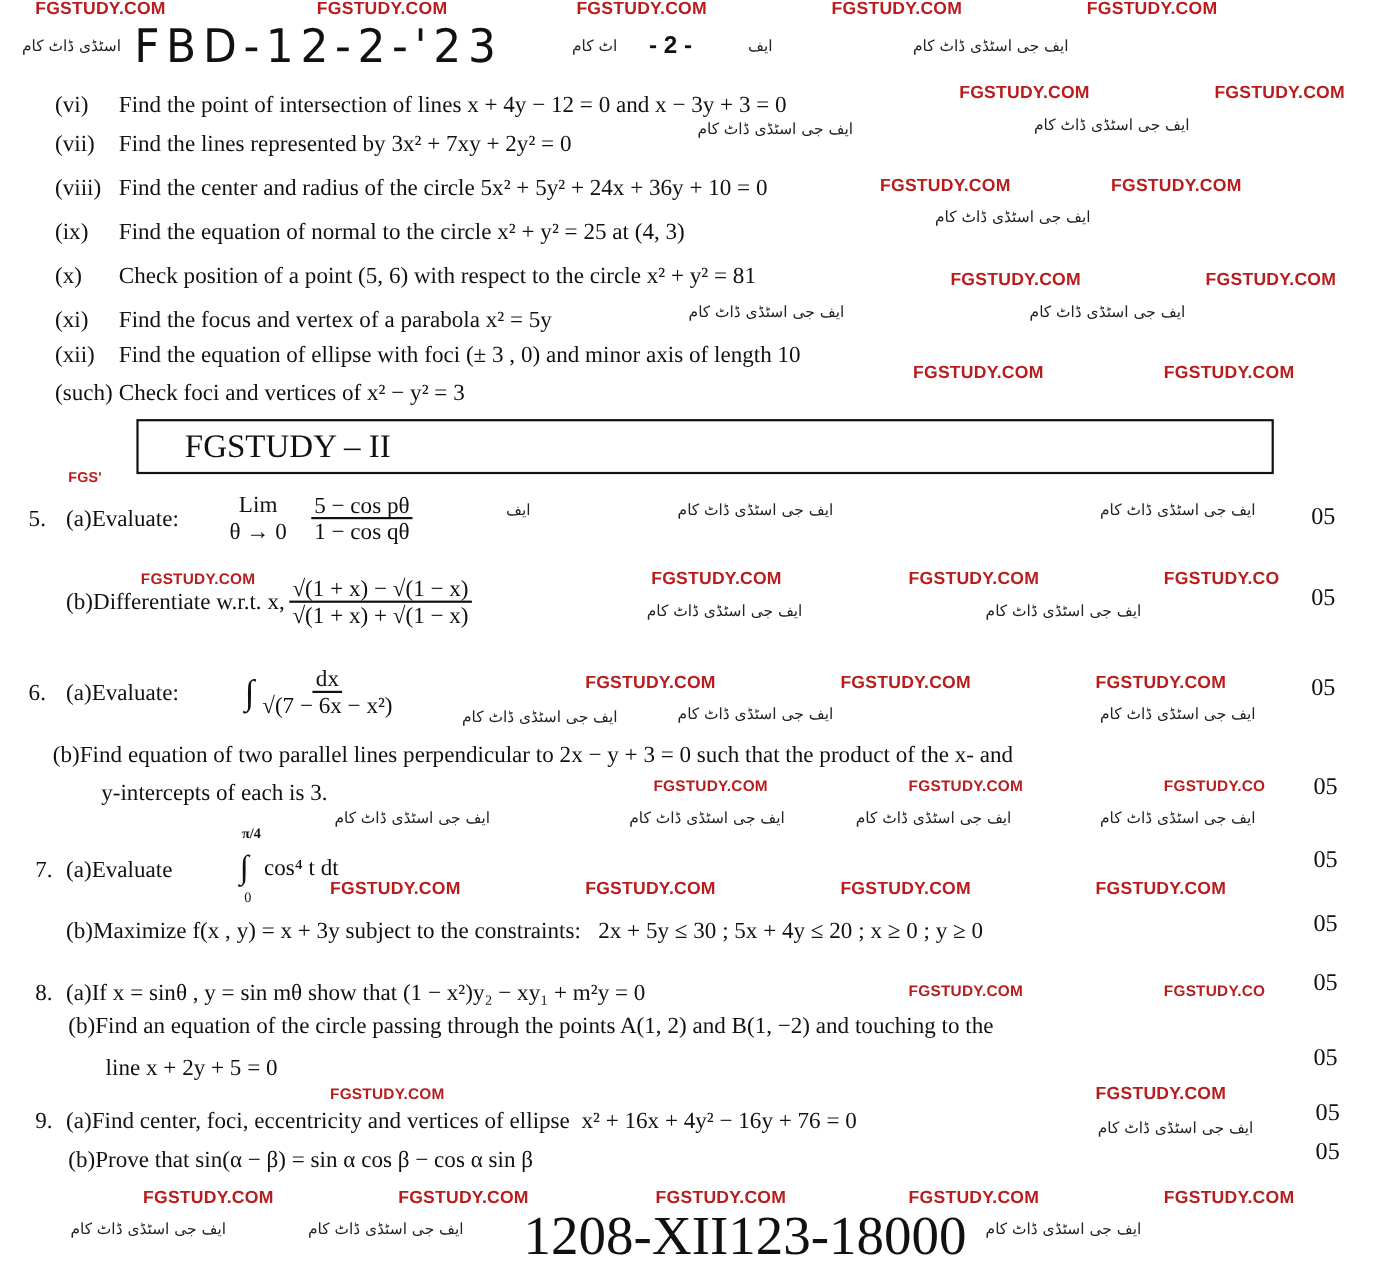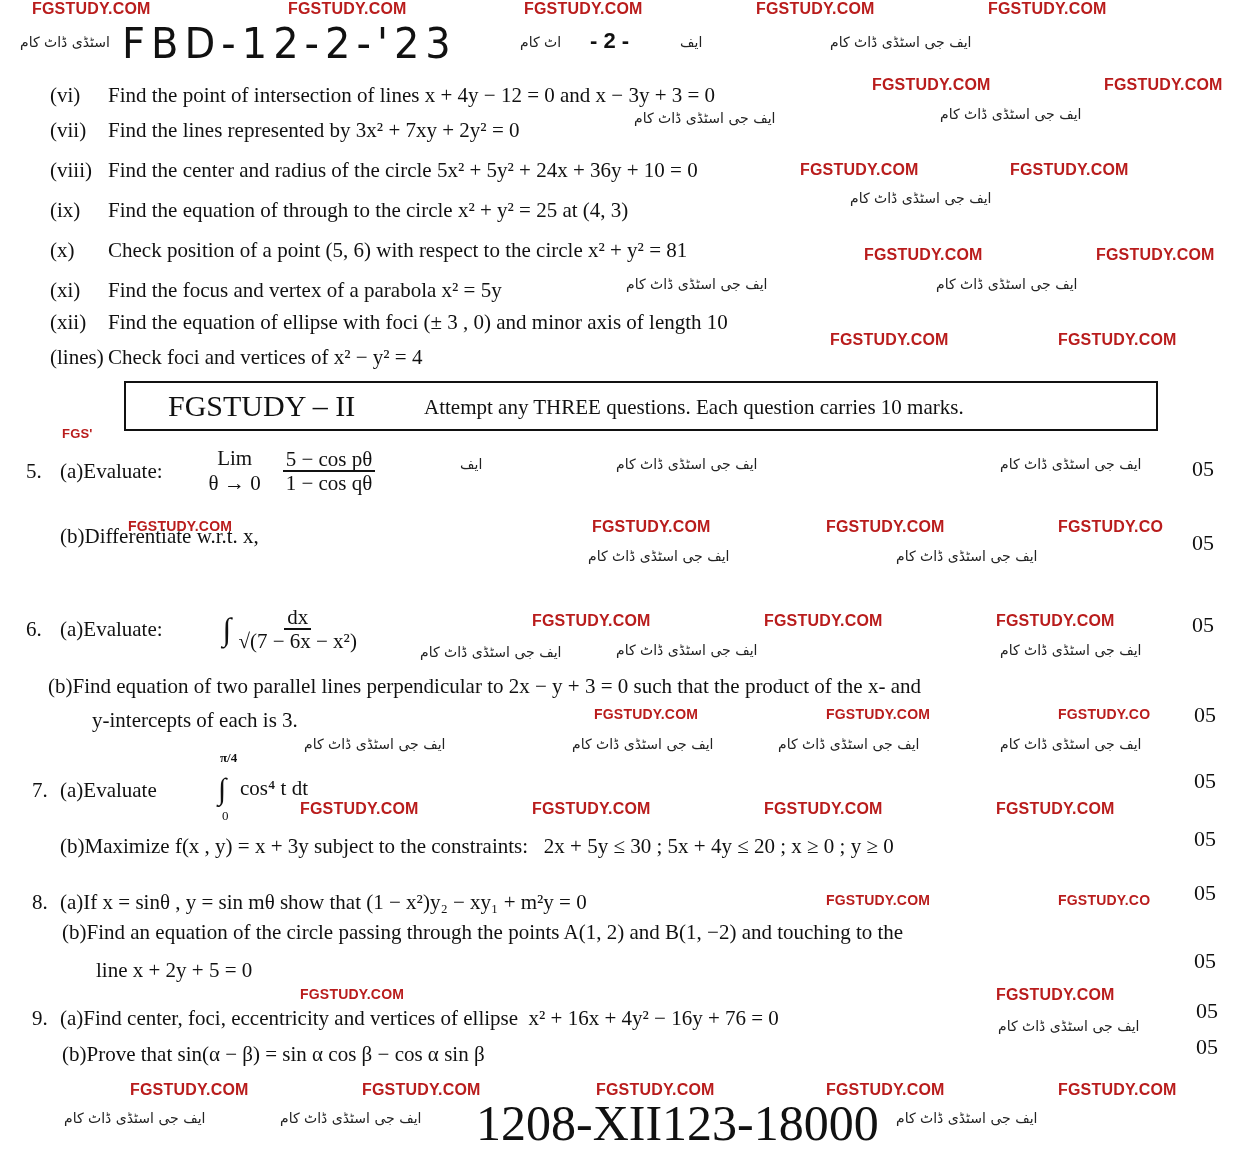--- a/index.html
+++ b/index.html
@@ -47,50 +47,49 @@
 <div class="abs urdu" style="left:634px;top:110px">ایف جی اسٹڈی ڈاٹ کام</div>
 <div class="abs urdu" style="left:940px;top:106px">ایف جی اسٹڈی ڈاٹ کام</div>
 
 <div class="abs q" style="left:50px;top:158px">
   <span class="qn">(viii)</span><span>Find the center and radius of the circle</span>&nbsp;<span>5x² + 5y² + 24x + 36y + 10 = 0</span>
 </div>
 <div class="abs wm" style="left:800px;top:161px">FGSTUDY.COM</div>
 <div class="abs wm" style="left:1010px;top:161px">FGSTUDY.COM</div>
 
 <div class="abs q" style="left:50px;top:198px">
-  <span class="qn">(ix)</span><span>Find the equation of through to the circle</span>&nbsp;<span>x² + y² = 25</span>&nbsp;<span>at (4, 3)</span>
+  <span class="qn">(ix)</span><span>Find the equation of normal to the circle</span>&nbsp;<span>x² + y² = 25</span>&nbsp;<span>at (4, 3)</span>
 </div>
 <div class="abs urdu" style="left:850px;top:190px">ایف جی اسٹڈی ڈاٹ کام</div>
 
 <div class="abs q" style="left:50px;top:238px">
   <span class="qn">(x)</span><span>Check position of a point (5, 6) with respect to the circle</span>&nbsp;<span>x² + y² = 81</span>
 </div>
 <div class="abs wm" style="left:864px;top:246px">FGSTUDY.COM</div>
 <div class="abs wm" style="left:1096px;top:246px">FGSTUDY.COM</div>
 
 <div class="abs q" style="left:50px;top:278px">
   <span class="qn">(xi)</span><span>Find the focus and vertex of a parabola</span>&nbsp;<span>x² = 5y</span>
 </div>
 <div class="abs urdu" style="left:626px;top:276px">ایف جی اسٹڈی ڈاٹ کام</div>
 <div class="abs urdu" style="left:936px;top:276px">ایف جی اسٹڈی ڈاٹ کام</div>
 
 <div class="abs q" style="left:50px;top:310px">
   <span class="qn">(xii)</span><span>Find the equation of ellipse with foci (± 3 , 0) and minor axis of length 10</span>
 </div>
 
 <div class="abs q" style="left:50px;top:345px">
-  <span class="qn">(lines)</span><span>Check foci and vertices of</span>&nbsp;<span>x² − y² = 4</span>
+  <span class="qn">(such)</span><span>Check foci and vertices of</span>&nbsp;<span>x² − y² = 3</span>
 </div>
 <div class="abs wm" style="left:830px;top:331px">FGSTUDY.COM</div>
 <div class="abs wm" style="left:1058px;top:331px">FGSTUDY.COM</div>
 
 <div class="abs wm" style="left:62px;top:426px;font-size:13px">FGS'</div>
 <div class="section-box">
   <span class="abs" style="left:42px;top:6px;font-size:30px">FGSTUDY – II</span>
-  <span class="abs" style="left:298px;top:12px;font-size:21px">Attempt any THREE questions.  Each question carries 10 marks.</span>
 </div>
 
 <div class="abs q" style="left:26px;top:446px;display:flex;align-items:center">
   <span style="width:34px">5.</span>
   <span>(a)</span>
   <span>Evaluate:</span>
   <span style="width:40px"></span>
   <span class="lim">
     <span>Lim</span>
     <span>θ → 0</span>
@@ -103,20 +102,24 @@
 </div>
 <div class="abs urdu" style="left:460px;top:456px">ایف</div>
 <div class="abs urdu" style="left:616px;top:456px">ایف جی اسٹڈی ڈاٹ کام</div>
 <div class="abs urdu" style="left:1000px;top:456px">ایف جی اسٹڈی ڈاٹ کام</div>
 <div class="abs marks" style="left:1192px;top:456px">05</div>
 
 <div class="abs wm" style="left:128px;top:518px;font-size:14px">FGSTUDY.COM</div>
 <div class="abs q" style="left:60px;top:524px;display:flex;align-items:center">
   <span>(b)</span>
   <span>Differentiate w.r.t. x,</span>
+  <span class="frac">
+    <span class="num">√(1 + x) − √(1 − x)</span>
+    <span class="den">√(1 + x) + √(1 − x)</span>
+  </span>
 </div>
 <div class="abs wm" style="left:592px;top:518px">FGSTUDY.COM</div>
 <div class="abs wm" style="left:826px;top:518px">FGSTUDY.COM</div>
 <div class="abs wm" style="left:1058px;top:518px">FGSTUDY.CO</div>
 <div class="abs urdu" style="left:588px;top:548px">ایف جی اسٹڈی ڈاٹ کام</div>
 <div class="abs urdu" style="left:896px;top:548px">ایف جی اسٹڈی ڈاٹ کام</div>
 <div class="abs marks" style="left:1192px;top:530px">05</div>
 
 <div class="abs q" style="left:26px;top:606px;display:flex;align-items:center">
   <span style="width:34px">6.</span>

